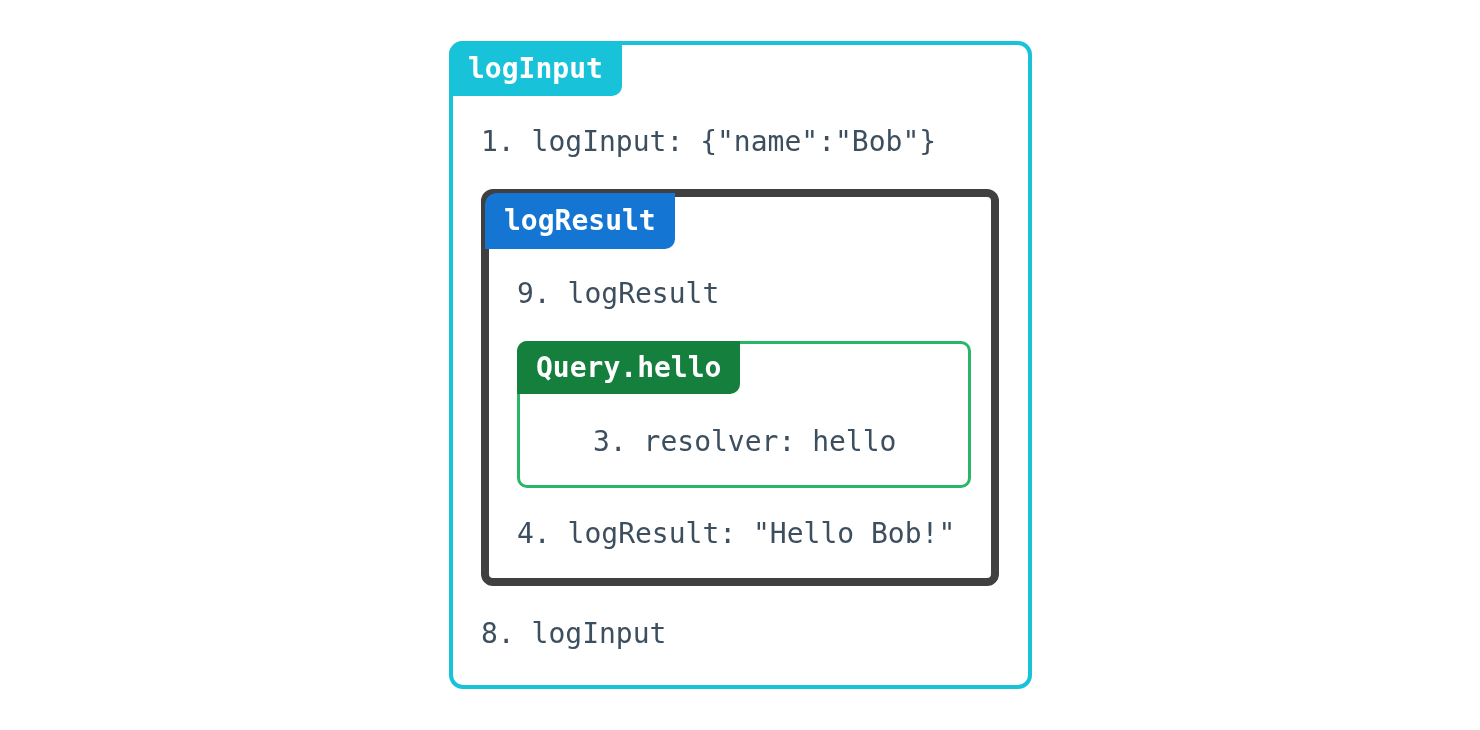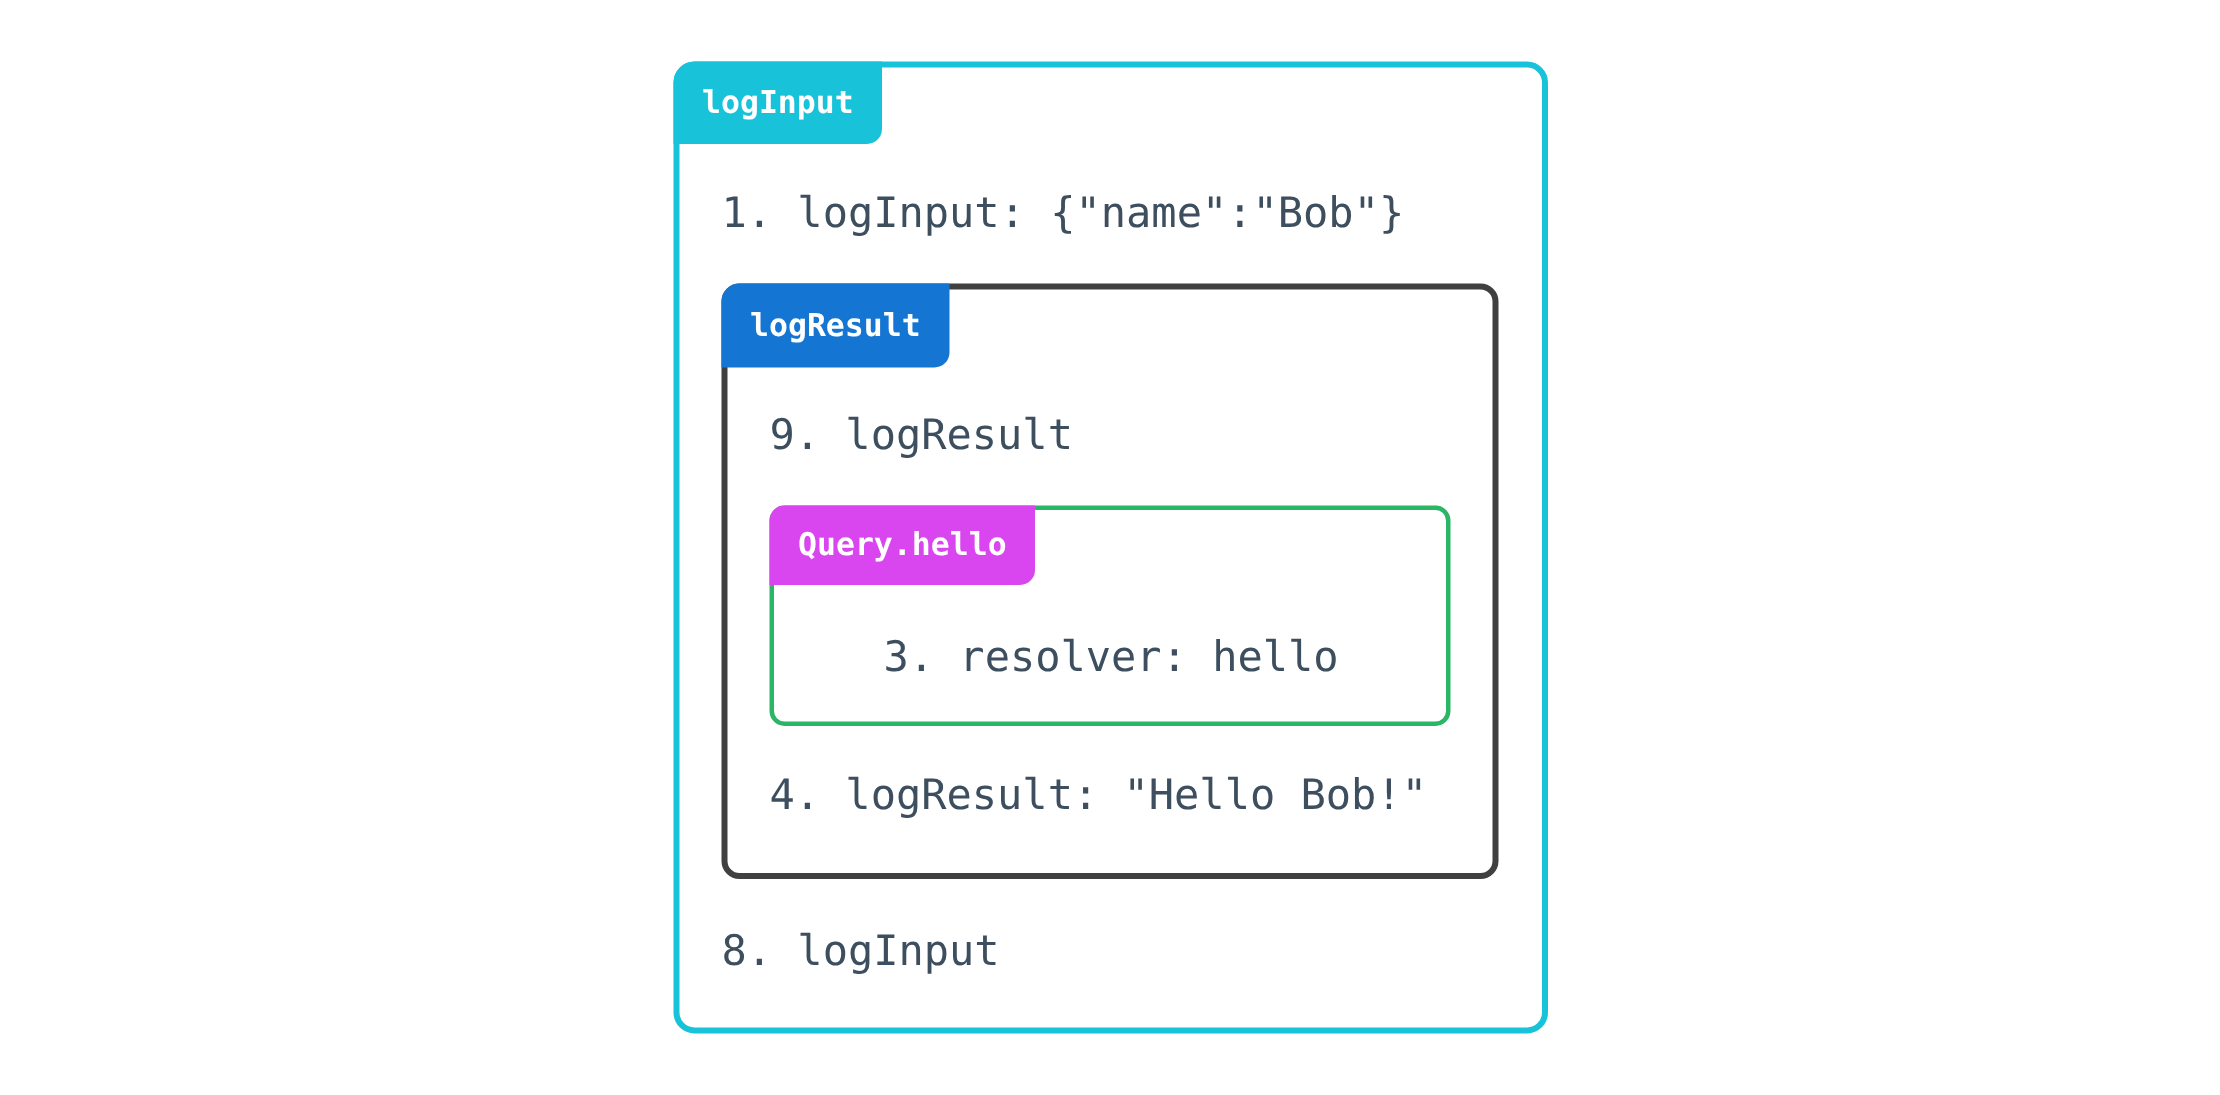--- a/index.html
+++ b/index.html
@@ -15,53 +15,53 @@
   .layer-box { position: absolute; background: #ffffff; }
   .box-outer {
     left: 449px; top: 41px;
     width: 583px; height: 648px;
     border: 4px solid #18c3da;
     border-radius: 14px;
   }
   .box-middle {
     left: 28px; top: 144px;
     width: 518px; height: 397px;
-    border: 4px solid #404040;
+    border: 8px solid #404040;
     border-radius: 12px;
   }
   .box-inner {
     left: 28px; top: 144px;
     width: 454px; height: 147px;
     border: 3px solid #2ab567;
     border-radius: 10px;
   }
   .tag {
     position: absolute;
     color: #ffffff;
     font-weight: bold;
-    font-size: 21px;
+    font-size: 28px;
     padding: 0 19px;
     white-space: nowrap;
   }
   .tag-outer {
     left: -4px; top: -4px;
     height: 55px; line-height: 55px;
     background: #18c3da;
     border-radius: 14px 0 10px 0;
   }
   .tag-middle {
     left: -4px; top: -4px;
     height: 56px; line-height: 56px;
     background: #1476d2;
     border-radius: 12px 0 10px 0;
   }
   .tag-inner {
     left: -3px; top: -3px;
     height: 53px; line-height: 53px;
-    background: #d946ef;
+    background: #15803d;
     border-radius: 10px 0 10px 0;
   }
   .step {
     position: absolute;
     color: #3d4f5f;
     font-size: 28px;
     line-height: 28px;
     white-space: nowrap;
   }
   .step-1 { left: 28px; top: 83px; }

